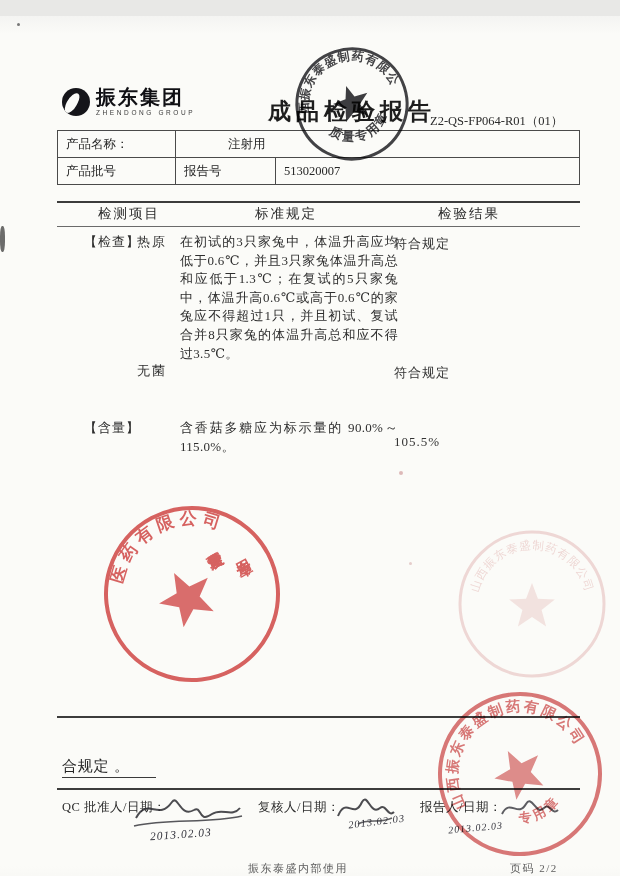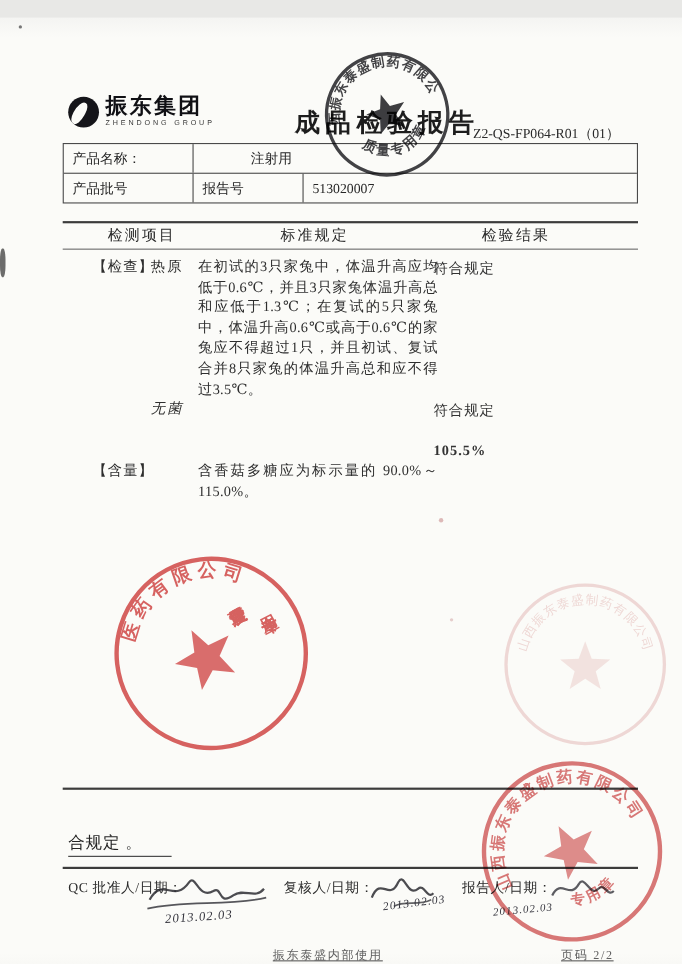--- a/index.html
+++ b/index.html
@@ -43,21 +43,21 @@
   .std{font-size:13px;line-height:18.6px;width:218px;text-align:justify;color:#2e2e2e;letter-spacing:0.3px;}
   .res{font-size:13px;color:#333;letter-spacing:1px;}
 
   
   .concl{font-size:15px;color:#242424;letter-spacing:0.8px;}
   .uline{border-bottom:1px solid #3a3a3a;padding-right:26px;padding-bottom:3px;}
 
   
   .sig{font-size:12.5px;color:#2b2b2b;letter-spacing:0.5px;}
   .hand{font-style:italic;color:#33333c;font-size:11.5px;letter-spacing:1px;}
-  .foot{font-size:11px;color:#5d5d5d;letter-spacing:1.5px;text-decoration:underline;}
+  .foot{font-size:11px;color:#5d5d5d;letter-spacing:1.5px;}
 
   .stamp{mix-blend-mode:multiply;pointer-events:none;}
   .speck{border-radius:50%;}
 </style>
 </head>
 <body>
 
 <div class="page">
 
   <div class="abs logo">
@@ -87,26 +87,26 @@
 
   <div class="abs th" style="left:98px;">检测项目</div>
   <div class="abs th" style="left:255px;">标准规定</div>
   <div class="abs th" style="left:438px;">检验结果</div>
 
   <div class="abs cat" style="left:84px;top:217px;">【检查】</div>
   <div class="abs item" style="left:137px;top:217px;">热原</div>
   <div class="abs std" style="left:180px;top:217px;">在初试的3只家兔中，体温升高应均低于0.6℃，并且3只家兔体温升高总和应低于1.3℃；在复试的5只家兔中，体温升高0.6℃或高于0.6℃的家兔应不得超过1只，并且初试、复试合并8只家兔的体温升高总和应不得过3.5℃。</div>
   <div class="abs res" style="left:394px;top:219px;">符合规定</div>
 
-  <div class="abs item" style="left:137px;top:346px;font-style:italic;">无菌</div>
+  <div class="abs item" style="left:137px;top:346px;">无菌</div>
   <div class="abs res" style="left:394px;top:348px;">符合规定</div>
 
   <div class="abs cat" style="left:84px;top:403px;">【含量】</div>
   <div class="abs std" style="left:180px;top:403px;">含香菇多糖应为标示量的 90.0%～115.0%。</div>
-  <div class="abs res" style="left:394px;top:386px;font-weight:bold;">105.5%</div>
+  <div class="abs res" style="left:394px;top:418px;">105.5%</div>
 
   <div class="abs rule" style="top:700px;height:2px;"></div>
   <div class="abs concl" style="left:62px;top:741px;">
     <span class="uline">合规定 。</span>
   </div>
   <div class="abs rule" style="top:772px;height:2px;"></div>
 
   <div class="abs sig" style="left:62px;top:783px;">QC 批准人/日期：</div>
   <div class="abs sig" style="left:258px;top:783px;">复核人/日期：</div>
   <div class="abs sig" style="left:420px;top:783px;">报告人/日期：</div>

